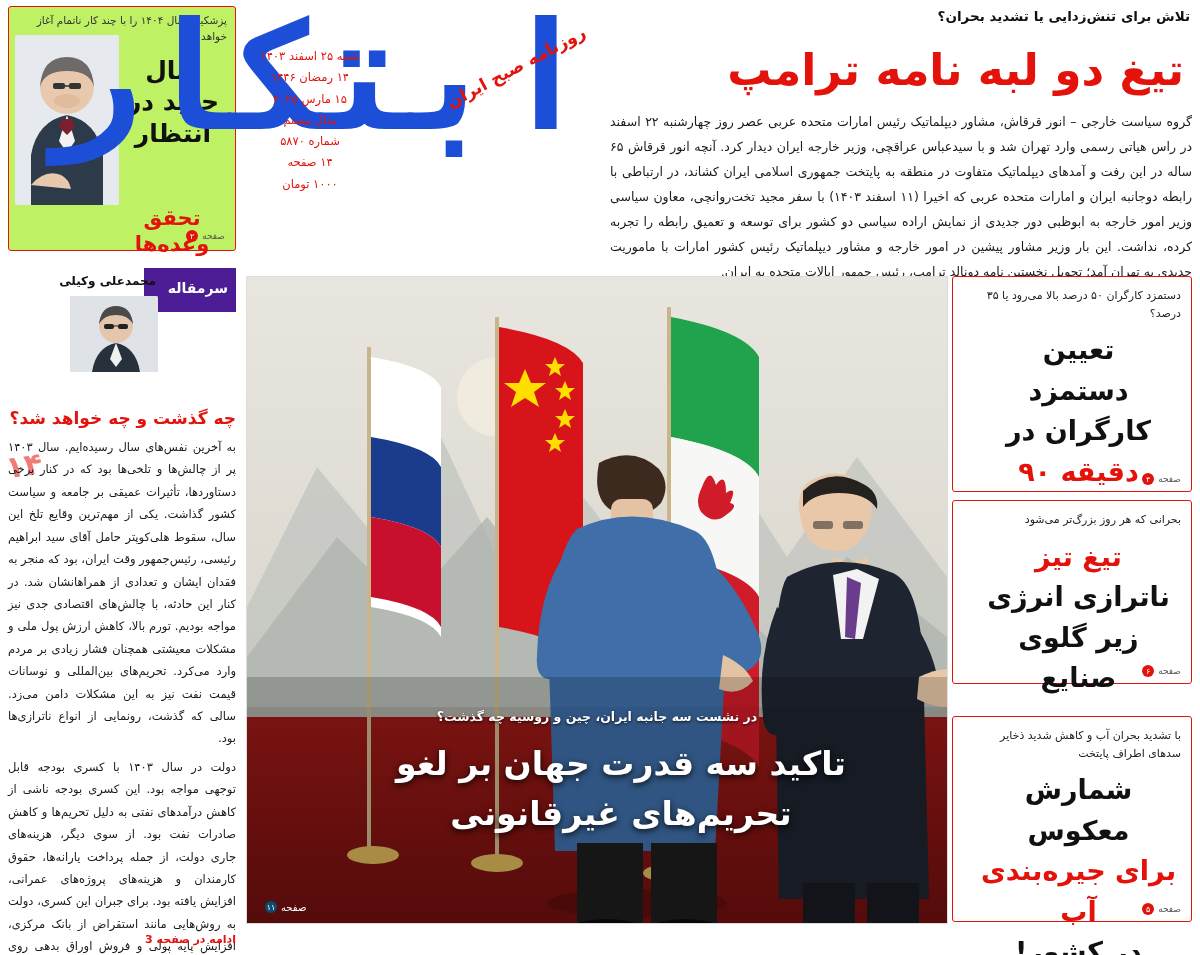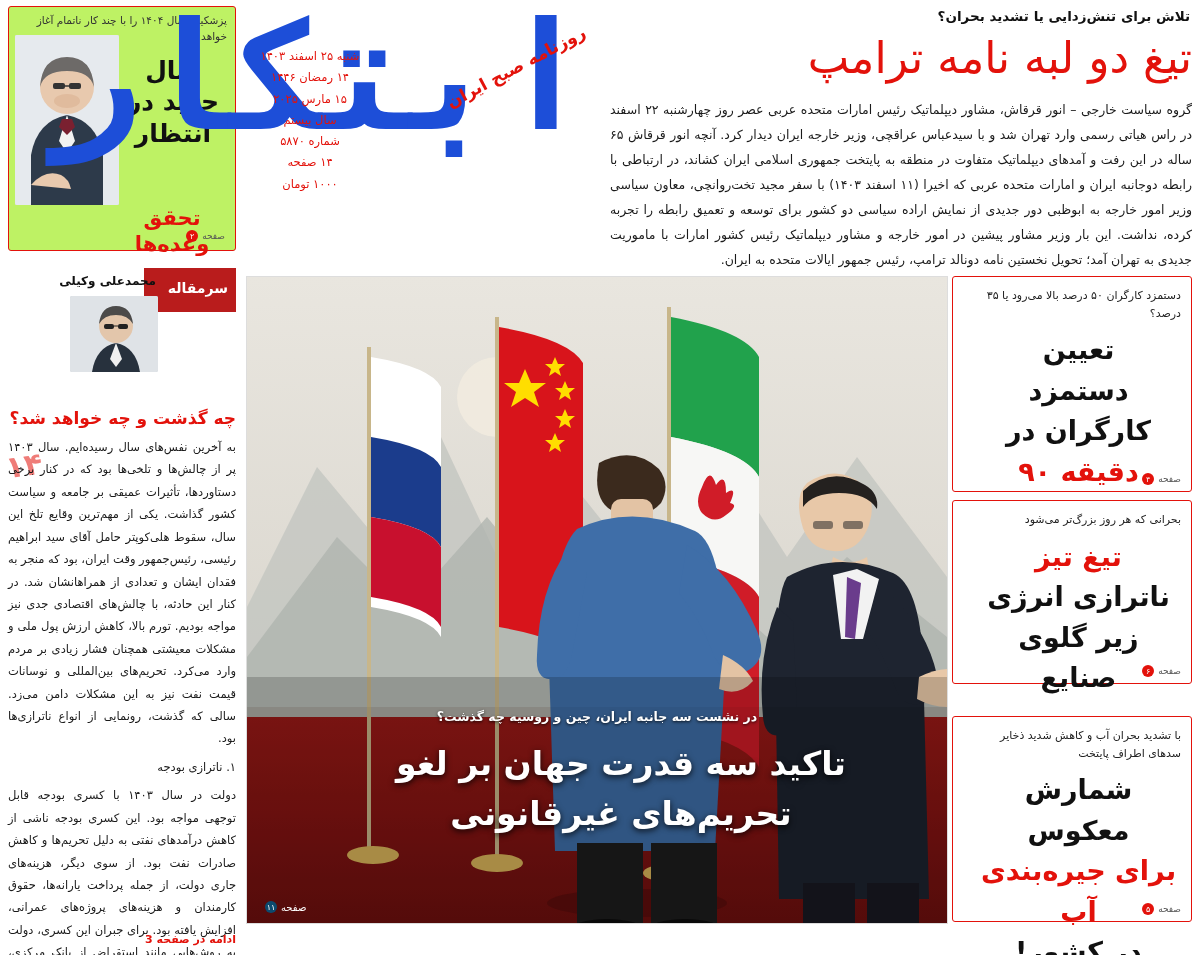--- a/index.html
+++ b/index.html
@@ -62,37 +62,37 @@
   .infobox{
     position:absolute;left:8px;top:42px;width:112px;
     direction:rtl;text-align:center;font-size:11.5px;line-height:1.85;color:#e3120b;
   }
 
   
   .lead{
     position:absolute;left:610px;top:4px;width:582px;
   }
   .lead .over{
-    font-size:13.5px;font-weight:bold;direction:rtl;text-align:right;color:#111;margin:4px 2px 4px 0;
+    font-size:13.5px;font-weight:bold;direction:rtl;text-align:right;color:#111;margin:4px 2px 16px 0;
   }
   .lead .title{
-    font-size:44px;font-weight:normal;color:#e3120b;direction:rtl;text-align:right;
-    line-height:1.35;margin:2px 0 10px 0;
+    font-size:44px;font-weight:bold;color:#e3120b;direction:rtl;text-align:right;
+    line-height:1.35;margin:2px 8px 10px 0;
   }
   .lead .body{
     font-size:12.5px;line-height:2.0;direction:rtl;text-align:justify;color:#1a1a1a;
   }
   .lead .pb{margin-top:8px;direction:rtl;text-align:right;}
 
   
   .editorial{
     position:absolute;left:8px;top:268px;width:228px;height:680px;
   }
   .ed-tab{
-    position:absolute;right:0;top:0;width:92px;height:44px;background:#b91c1c;
+    position:absolute;right:0;top:0;width:92px;height:44px;background:#4c1d95;
   }
   .ed-tab:after{
     content:"";position:absolute;left:0;bottom:-10px;border-left:0 solid transparent;
     border-top:10px solid #b00d08;border-right:14px solid transparent;
   }
   .ed-tab span{
     position:absolute;right:8px;top:12px;color:#fff;font-size:14px;font-weight:bold;direction:rtl;
   }
   .ed-author{
     position:absolute;right:80px;top:6px;font-size:12px;font-weight:bold;direction:rtl;color:#111;margin-left:20px;
@@ -234,21 +234,20 @@
         <path d="M46 47 q-20 4 -24 29 l48 0 q-4 -25 -24 -29z" fill="#27313d"></path>
         <path d="M46 47 l-6 16 l6 8 l6 -8z" fill="#f0f0f0"></path>
       </svg>
     </div>
     <div class="ed-stamp">۱۴</div>
 
     <div class="ed-title">چه گذشت و چه خواهد شد؟</div>
 
     <div class="ed-body">
       <p>به آخرین نفس‌های سال رسیده‌ایم. سال ۱۴۰۳ پر از چالش‌ها و تلخی‌ها بود که در کنار برخی دستاوردها، تأثیرات عمیقی بر جامعه و سیاست کشور گذاشت. یکی از مهم‌ترین وقایع تلخ این سال، سقوط هلی‌کوپتر حامل آقای سید ابراهیم رئیسی، رئیس‌جمهور وقت ایران، بود که منجر به فقدان ایشان و تعدادی از همراهانشان شد. در کنار این حادثه، با چالش‌های اقتصادی جدی نیز مواجه بودیم. تورم بالا، کاهش ارزش پول ملی و مشکلات معیشتی همچنان فشار زیادی بر مردم وارد می‌کرد. تحریم‌های بین‌المللی و نوسانات قیمت نفت نیز به این مشکلات دامن می‌زد. سالی که گذشت، رونمایی از انواع ناترازی‌ها بود.</p>
-      <p>۱. ناترازی بودجه</p>
       <p>دولت در سال ۱۴۰۳ با کسری بودجه قابل توجهی مواجه بود. این کسری بودجه ناشی از کاهش درآمدهای نفتی به دلیل تحریم‌ها و کاهش صادرات نفت بود. از سوی دیگر، هزینه‌های جاری دولت، از جمله پرداخت یارانه‌ها، حقوق کارمندان و هزینه‌های پروژه‌های عمرانی، افزایش یافته بود. برای جبران این کسری، دولت به روش‌هایی مانند استقراض از بانک مرکزی، افزایش پایه پولی و فروش اوراق بدهی روی آورد که این اقدامات به نوبه خود باعث افزایش نقدینگی و تورم در اقتصاد شد.</p>
 
     </div>
     <div class="ed-more">ادامه در صفحه 3</div>
   </div>
 
   <div class="photo">
     <svg width="700" height="646" viewBox="0 0 700 646" preserveAspectRatio="xMidYMid slice">
 
       <defs>

